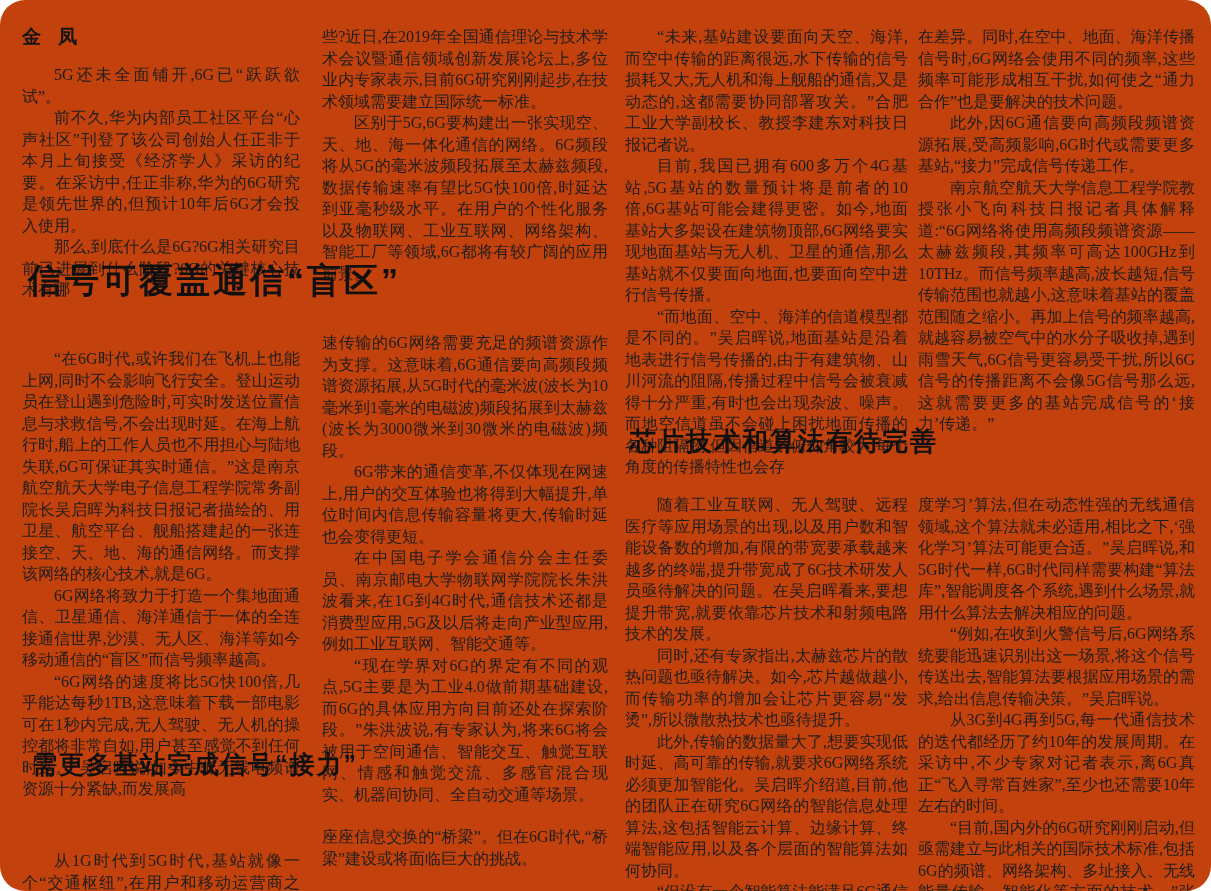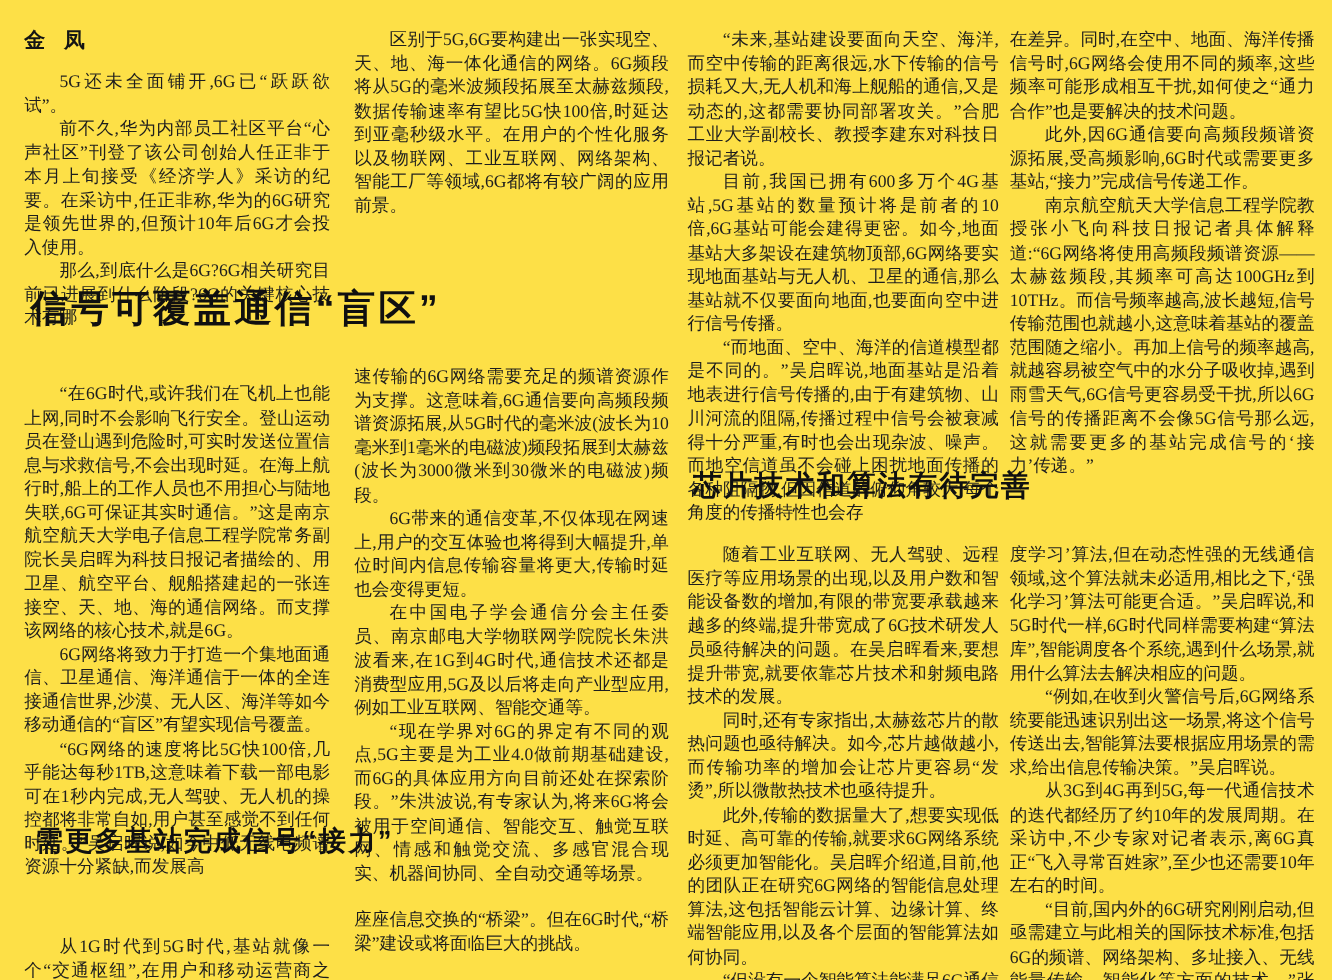--- a/index.html
+++ b/index.html
@@ -39,48 +39,49 @@
   .s1c1{left:22px;top:348px;width:278px;}
   .s1c2{left:322px;top:332px;width:286px;}
   .s3c3{left:625px;top:494px;width:283px;}
   .s3c4{left:918px;top:494px;width:277px;}
   .s2c1{left:22px;top:826px;width:278px;margin-top:24px;}
   .s2c2{left:322px;top:826px;width:286px;}
 </style>
 </head>
 <body>
 
-<div class="page" style="background: #fde047; color: rgb(30, 30, 30);">
+<div class="page" style="background: #c2410c; color: rgb(30, 30, 30); border-radius: 25px;">
 
   <div class="byline">金 凤</div>
 
   <div class="col intro-c1">
       <p>5G还未全面铺开,6G已“跃跃欲试”。</p>
       <p>前不久,华为内部员工社区平台“心声社区”刊登了该公司创始人任正非于本月上旬接受《经济学人》采访的纪要。在采访中,任正非称,华为的6G研究是领先世界的,但预计10年后6G才会投入使用。</p>
       <p>那么,到底什么是6G?6G相关研究目前已进展到什么阶段?6G的关键核心技术有哪</p>
     </div>
   <div class="col intro-c2">
+      <p class="cont">些?近日,在2019年全国通信理论与技术学术会议暨通信领域创新发展论坛上,多位业内专家表示,目前6G研究刚刚起步,在技术领域需要建立国际统一标准。</p>
       <p>区别于5G,6G要构建出一张实现空、天、地、海一体化通信的网络。6G频段将从5G的毫米波频段拓展至太赫兹频段,数据传输速率有望比5G快100倍,时延达到亚毫秒级水平。在用户的个性化服务以及物联网、工业互联网、网络架构、智能工厂等领域,6G都将有较广阔的应用前景。</p>
     </div>
 
   <div class="col c3top">
       <p>“未来,基站建设要面向天空、海洋,而空中传输的距离很远,水下传输的信号损耗又大,无人机和海上舰船的通信,又是动态的,这都需要协同部署攻关。”合肥工业大学副校长、教授李建东对科技日报记者说。</p>
       <p>目前,我国已拥有600多万个4G基站,5G基站的数量预计将是前者的10倍,6G基站可能会建得更密。如今,地面基站大多架设在建筑物顶部,6G网络要实现地面基站与无人机、卫星的通信,那么基站就不仅要面向地面,也要面向空中进行信号传播。</p>
       <p>“而地面、空中、海洋的信道模型都是不同的。”吴启晖说,地面基站是沿着地表进行信号传播的,由于有建筑物、山川河流的阻隔,传播过程中信号会被衰减得十分严重,有时也会出现杂波、噪声。而地空信道虽不会碰上困扰地面传播的各种阻隔物,但因信道的俯仰角较大,每个角度的传播特性也会存</p>
     </div>
   <div class="col c4top">
       <p class="cont">在差异。同时,在空中、地面、海洋传播信号时,6G网络会使用不同的频率,这些频率可能形成相互干扰,如何使之“通力合作”也是要解决的技术问题。</p>
       <p>此外,因6G通信要向高频段频谱资源拓展,受高频影响,6G时代或需要更多基站,“接力”完成信号传递工作。</p>
       <p>南京航空航天大学信息工程学院教授张小飞向科技日报记者具体解释道:“6G网络将使用高频段频谱资源——太赫兹频段,其频率可高达100GHz到10THz。而信号频率越高,波长越短,信号传输范围也就越小,这意味着基站的覆盖范围随之缩小。再加上信号的频率越高,就越容易被空气中的水分子吸收掉,遇到雨雪天气,6G信号更容易受干扰,所以6G信号的传播距离不会像5G信号那么远,这就需要更多的基站完成信号的‘接力’传递。”</p>
     </div>
 
   <div class="headline h-signal">信号可覆盖通信“盲区”</div>
   <div class="col s1c1">
       <p>“在6G时代,或许我们在飞机上也能上网,同时不会影响飞行安全。登山运动员在登山遇到危险时,可实时发送位置信息与求救信号,不会出现时延。在海上航行时,船上的工作人员也不用担心与陆地失联,6G可保证其实时通信。”这是南京航空航天大学电子信息工程学院常务副院长吴启晖为科技日报记者描绘的、用卫星、航空平台、舰船搭建起的一张连接空、天、地、海的通信网络。而支撑该网络的核心技术,就是6G。</p>
-      <p>6G网络将致力于打造一个集地面通信、卫星通信、海洋通信于一体的全连接通信世界,沙漠、无人区、海洋等如今移动通信的“盲区”有望实现信号覆盖。</p>
+      <p>6G网络将致力于打造一个集地面通信、卫星通信、海洋通信于一体的全连接通信世界,沙漠、无人区、海洋等如今移动通信的“盲区”而信号频率越高。</p>
       <p>“6G网络的速度将比5G快100倍,几乎能达每秒1TB,这意味着下载一部电影可在1秒内完成,无人驾驶、无人机的操控都将非常自如,用户甚至感觉不到任何时延。”吴启晖说,如今中低无线电频谱资源十分紧缺,而发展高</p>
     </div>
   <div class="col s1c2">
       <p class="cont">速传输的6G网络需要充足的频谱资源作为支撑。这意味着,6G通信要向高频段频谱资源拓展,从5G时代的毫米波(波长为10毫米到1毫米的电磁波)频段拓展到太赫兹(波长为3000微米到30微米的电磁波)频段。</p>
       <p>6G带来的通信变革,不仅体现在网速上,用户的交互体验也将得到大幅提升,单位时间内信息传输容量将更大,传输时延也会变得更短。</p>
       <p>在中国电子学会通信分会主任委员、南京邮电大学物联网学院院长朱洪波看来,在1G到4G时代,通信技术还都是消费型应用,5G及以后将走向产业型应用,例如工业互联网、智能交通等。</p>
       <p>“现在学界对6G的界定有不同的观点,5G主要是为工业4.0做前期基础建设,而6G的具体应用方向目前还处在探索阶段。”朱洪波说,有专家认为,将来6G将会被用于空间通信、智能交互、触觉互联网、情感和触觉交流、多感官混合现实、机器间协同、全自动交通等场景。</p>
     </div>
 
   <div class="headline h-chip">芯片技术和算法有待完善</div>

